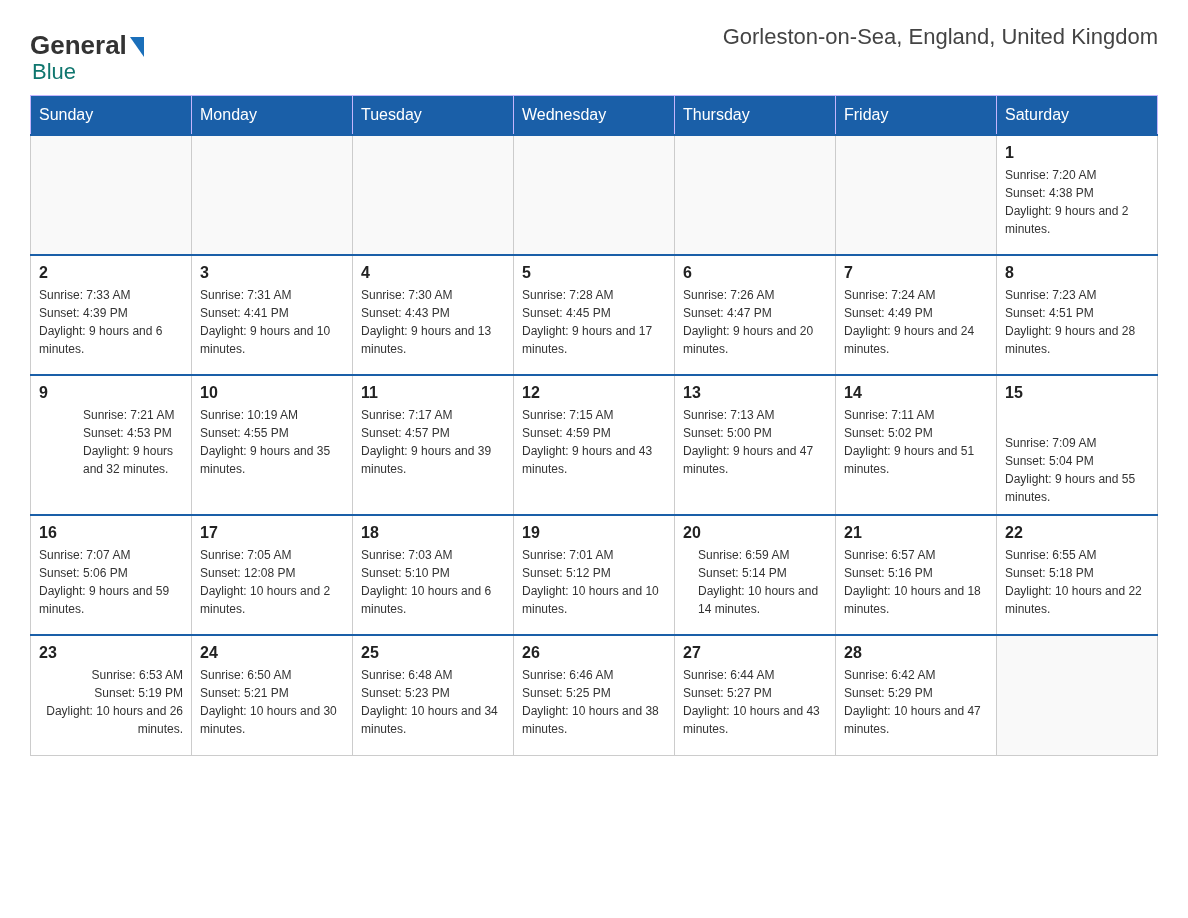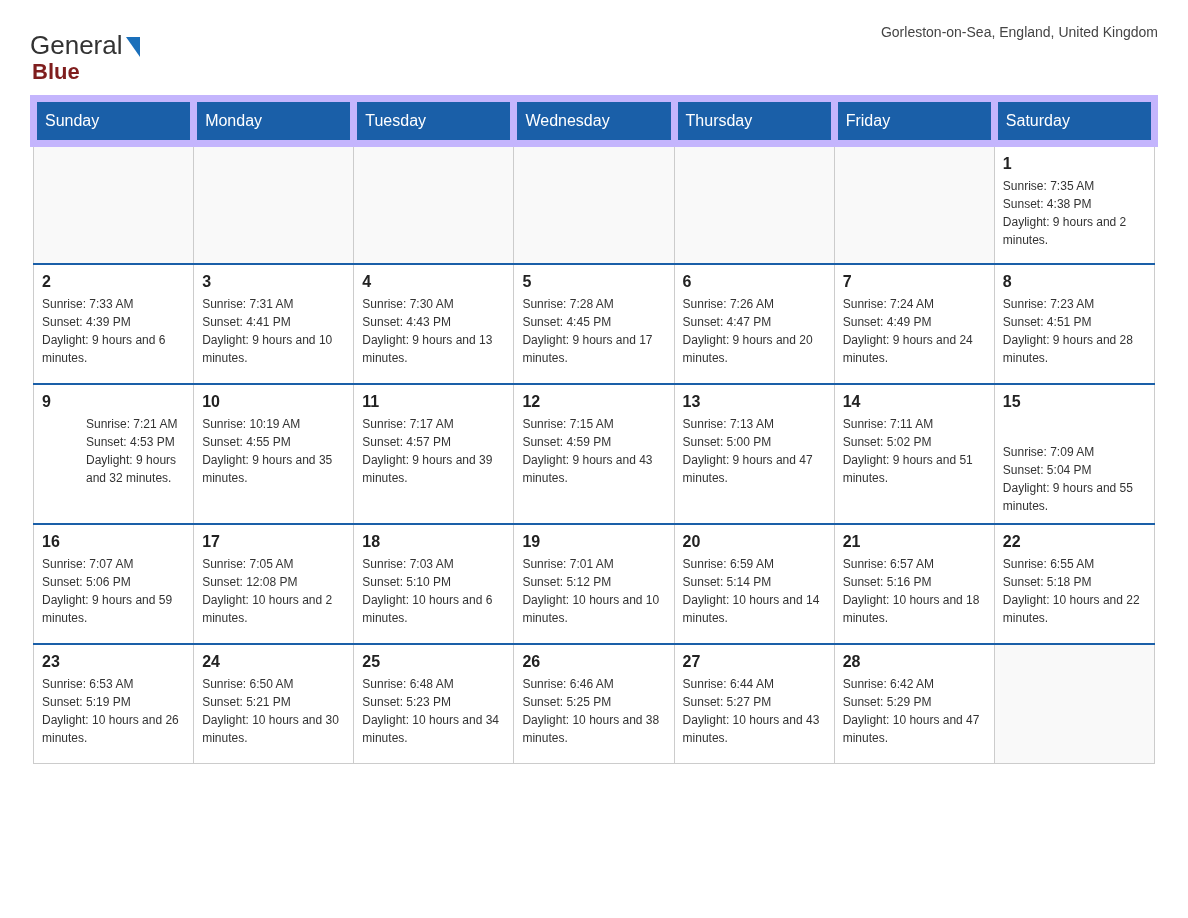--- a/index.html
+++ b/index.html
@@ -20,53 +20,53 @@
       display: flex;
       flex-direction: column;
       align-items: flex-start;
       padding-top: 10px;
     }
     .logo-line1 {
       display: flex;
       align-items: center;
     }
     .logo-line2 {
-      color: #7f1d1d;
+      color: #0f766e;
       font-size: 22px;
-      font-weight: bold;
+      font-weight: normal;
       margin-top: -2px;
       padding-left: 2px;
     }
     .title-section {
       text-align: right;
     }
     .month-title {
       font-size: 52px;
       font-weight: bold;
       color: #222;
       line-height: 1.1;
     }
     .location {
-      font-size: 14px;
+      font-size: 22px;
       color: #444;
       margin-top: 4px;
     }
     .calendar {
       width: 100%;
       border-collapse: collapse;
       margin-top: 10px;
     }
     .calendar th {
       background-color: #1a5fa8;
       color: #fff;
       padding: 10px 8px;
       text-align: left;
       font-size: 16px;
       font-weight: normal;
-      border: 7px solid #c4b5fd;
+      border: 1px solid #c4b5fd;
     }
     .calendar td {
       border: 1px solid #ccc;
       vertical-align: top;
       padding: 8px 8px;
       width: 14.28%;
       min-height: 110px;
       height: 120px;
     }
     .calendar td.empty {
@@ -86,21 +86,21 @@
     .week-row td {
       border-top: 2px solid #1a5fa8;
     }
   </style>
 </head>
 <body>
 
 <div class="header">
   <div class="logo">
     <div class="logo-line1">
-      <span style="font-size:26px;font-weight:normal;color:#333;">General</span>
+      <span style="font-size:26px;font-weight:bold;color:#333;">General</span>
       <span style="display:inline-block;width:0;height:0;border-left:14px solid transparent;border-bottom:0;border-top:20px solid #1a6fba;margin-left:3px;margin-bottom:-3px;"></span>
     </div>
     <div class="logo-line2">Blue</div>
   </div>
   <div class="title-section">
     <div class="location">Gorleston-on-Sea, England, United Kingdom</div>
   </div>
 </div>
 
 <table class="calendar">
@@ -118,21 +118,21 @@
   <tbody id="calendar-body">
   <tr class="week-row">
         <td class="empty"></td>
         <td class="empty"></td>
         <td class="empty"></td>
         <td class="empty"></td>
         <td class="empty"></td>
         <td class="empty"></td>
         <td>
           <div class="day-num">1</div>
-          <div class="day-info" style="white-space: pre-line;">Sunrise: 7:35 AM
+          <div class="day-info" style="white-space: pre-line;">Sunrise: 7:20 AM
 Sunset: 4:38 PM
 Daylight: 9 hours and 2 minutes.</div>
         </td>
       </tr>
       <tr class="week-row">
         <td>
           <div class="day-num">2</div>
           <div class="day-info" style="white-space: pre-line;">Sunrise: 7:33 AM
 Sunset: 4:39 PM
 Daylight: 9 hours and 6 minutes.</div>
@@ -238,41 +238,41 @@
 Daylight: 10 hours and 6 minutes.</div>
         </td>
         <td>
           <div class="day-num">19</div>
           <div class="day-info" style="white-space: pre-line;">Sunrise: 7:01 AM
 Sunset: 5:12 PM
 Daylight: 10 hours and 10 minutes.</div>
         </td>
         <td>
           <div class="day-num">20</div>
-          <div class="day-info" style="white-space: pre-line;">Sunrise: 6:59 AM
+          <div class="day-info" style="white-space: pre-line; margin-left: 15px;">Sunrise: 6:59 AM
 Sunset: 5:14 PM
 Daylight: 10 hours and 14 minutes.</div>
         </td>
         <td>
           <div class="day-num">21</div>
           <div class="day-info" style="white-space: pre-line;">Sunrise: 6:57 AM
 Sunset: 5:16 PM
 Daylight: 10 hours and 18 minutes.</div>
         </td>
         <td>
           <div class="day-num">22</div>
           <div class="day-info" style="white-space: pre-line;">Sunrise: 6:55 AM
 Sunset: 5:18 PM
 Daylight: 10 hours and 22 minutes.</div>
         </td>
       </tr>
       <tr class="week-row">
         <td>
           <div class="day-num">23</div>
-          <div class="day-info" style="white-space: pre-line;">Sunrise: 6:53 AM
+          <div class="day-info" style="white-space: pre-line; text-align: right;">Sunrise: 6:53 AM
 Sunset: 5:19 PM
 Daylight: 10 hours and 26 minutes.</div>
         </td>
         <td>
           <div class="day-num">24</div>
           <div class="day-info" style="white-space: pre-line;">Sunrise: 6:50 AM
 Sunset: 5:21 PM
 Daylight: 10 hours and 30 minutes.</div>
         </td>
         <td>

